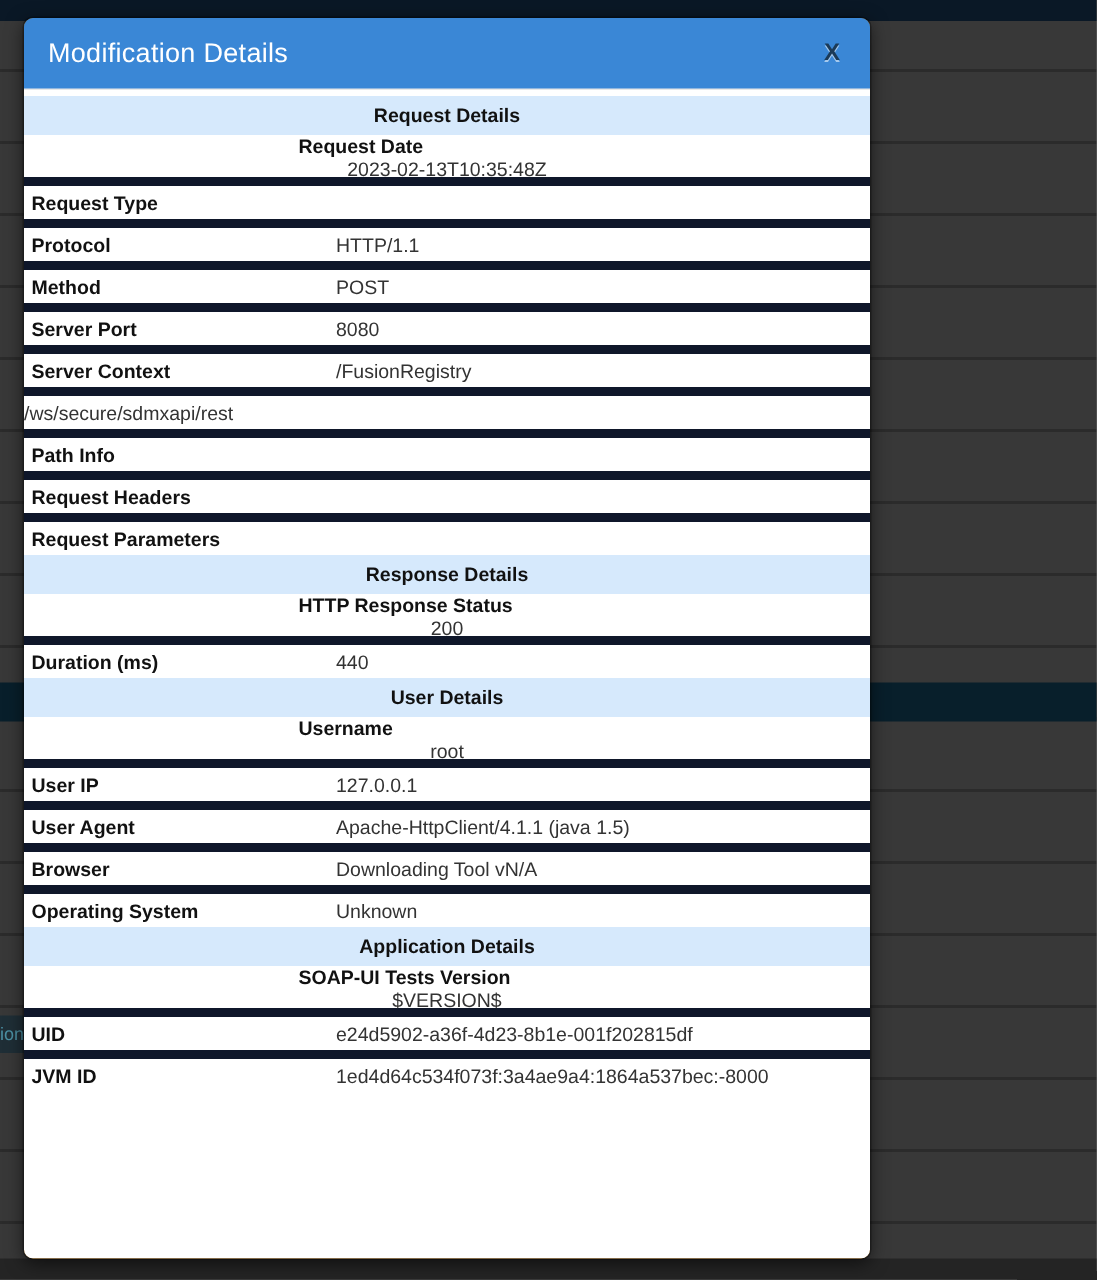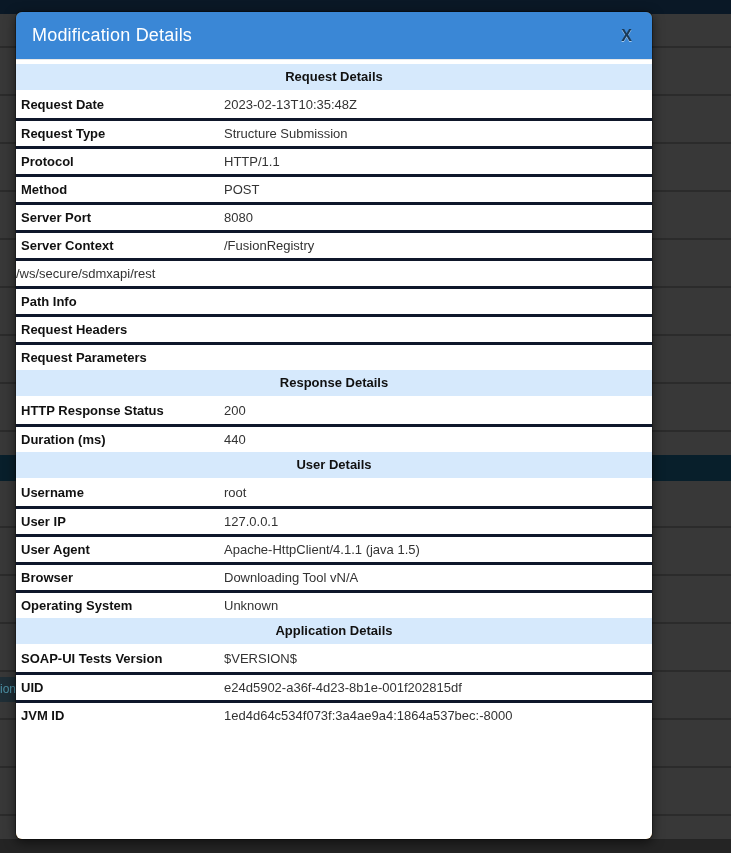--- a/index.html
+++ b/index.html
@@ -16,21 +16,21 @@
   .navy-band { position:absolute; left:0; top:455px; width:731px; height:26px; background:#081f2b; }
   .bg-link-chip {
     position:absolute; left:0; top:677px; width:24px; height:25px;
     background:#1f2e36; color:#4b8fa3; font-size:12px; line-height:25px;
     overflow:hidden; white-space:nowrap;
   }
   .bottom-strip { position:absolute; left:0; top:839px; width:731px; height:14px; background:#242424; }
 
   
   .modal {
-    position:absolute; left:16px; top:12px; width:636px; height:827px;
+    position:absolute; left:16px; top:12px; width:564px; height:827px;
     background:#a16207; border-radius:6px;
     box-shadow:0 3px 12px rgba(0,0,0,0.6), 0 0 0 1px rgba(0,0,0,0.3);
     display:flex; flex-direction:column; overflow:hidden;justify-content:space-between;
   }
   .modal-header {
     height:48px; background:#3a87d6; flex:0 0 auto;
     display:flex; align-items:center; padding:0 20px 0 16px;
     border-bottom:1px solid #e8e8e8;
   }
   .modal-title { color:#ffffff; font-size:18px; letter-spacing:0.2px; }
@@ -41,24 +41,24 @@
     font-family:"Liberation Sans", sans-serif;
   }
   .modal-body { flex:1 1 auto; background:#fff; padding-top:4px; }
 
   .section-header {
     height:26px; background:#d6e9fc; color:#111;
     font-size:13px; font-weight:bold; text-align:center; line-height:26px;
   }
   .detail-row {
     height:28px; display:flex; align-items:center;
-    border-top:3px solid #0f172a; background:#fff;
+    border-top:6px solid #0f172a; background:#fff;
   }
   .detail-row:first-of-type { border-top:none; }
-  .section-header + .detail-row { border-top:none; }
+  .section-header + .detail-row { border-top:none;flex-direction:column; }
   .row-label { width:208px; flex:0 0 auto; padding-left:5px;
     font-size:13px; font-weight:bold; color:#111; white-space:nowrap; }
   .row-value { flex:1 1 auto; font-size:13px; color:#333; white-space:nowrap; }
 
   .modal-footer {
     flex:0 0 auto; height:57px; border-top:1px solid #e5e5e5;
     display:flex; align-items:center; justify-content:flex-end;
     padding:0 14px; background:#fff;
   }
   .btn-close-footer {
@@ -87,21 +87,20 @@
 
   <div class="modal-body">
     <div id="detail-table">
         <div class="section-header">Request Details</div>
         <div class="detail-row">
           <div class="row-label">Request Date</div>
           <div class="row-value">2023-02-13T10:35:48Z</div>
         </div>
         <div class="detail-row">
           <div class="row-label">Request Type</div>
-          <div class="row-value">Structure Submission</div>
         </div>
         <div class="detail-row">
           <div class="row-label">Protocol</div>
           <div class="row-value">HTTP/1.1</div>
         </div>
         <div class="detail-row">
           <div class="row-label">Method</div>
           <div class="row-value">POST</div>
         </div>
         <div class="detail-row">

